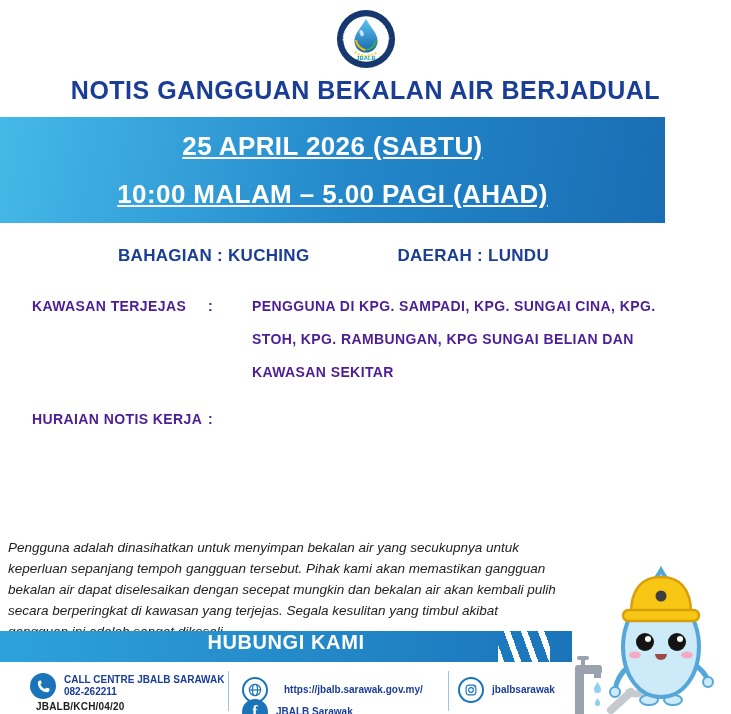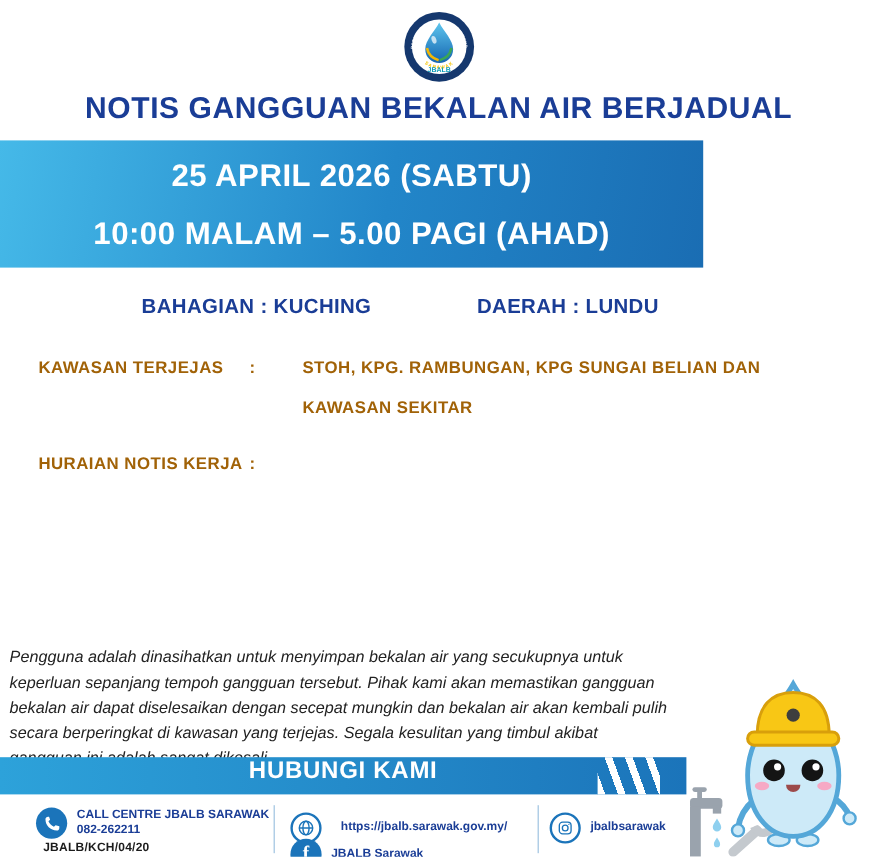--- a/index.html
+++ b/index.html
@@ -6,33 +6,34 @@
   body{
     width:731px;height:714px;position:relative;overflow:hidden;
     background:#ffffff;font-family:"Liberation Sans",sans-serif;
   }
   .logo-wrap{display:flex;justify-content:center;padding-top:8px;}
   .page-title{
     text-align:center;color:#1a3d96;font-size:25px;font-weight:bold;
     letter-spacing:0.5px;margin:6px 0 12px 0;
   }
   .date-banner{
-    width:586px;height:106px;
+    width:665px;height:106px;
     background:linear-gradient(100deg,#45b9e8 0%,#2286c9 55%,#1a6db3 100%);
     color:#ffffff;text-align:center;font-weight:bold;font-size:26px;
     display:flex;flex-direction:column;justify-content:center;gap:17px;
     letter-spacing:0.4px;
+    text-decoration:underline;
   }
   .region-row{
     display:flex;color:#1a3d96;font-weight:bold;font-size:17px;
     margin-top:23px;letter-spacing:0.3px;
   }
   .region-row .bahagian{margin-left:118px;}
   .region-row .daerah{margin-left:88px;}
-  .details{margin-top:24px;padding:0 36px 0 32px;color:#a16207;font-weight:bold;font-size:14px;letter-spacing:0.4px;}
+  .details{margin-top:24px;padding:0 36px 0 32px;color:#4c1d95;font-weight:bold;font-size:14px;letter-spacing:0.4px;}
   .detail-row{display:grid;grid-template-columns:176px 44px 1fr;margin-bottom:14px;}
   .detail-label,.detail-colon{line-height:33px;}
   .detail-lines div{line-height:33px;white-space:nowrap;}
   .disclaimer{
     position:absolute;left:8px;top:538px;width:552px;
     font-style:italic;color:#222222;font-size:13.5px;line-height:1.55;
   }
   .contact-banner{
     position:absolute;left:0;top:631px;width:572px;height:31px;
     background:linear-gradient(90deg,#2da2da 0%,#1b74ba 100%);
@@ -97,20 +98,21 @@
 <div class="region-row">
   <span class="bahagian">BAHAGIAN : KUCHING</span>
   <span class="daerah">DAERAH : LUNDU</span>
 </div>
 
 <div class="details">
   <div class="detail-row">
     <div class="detail-label">KAWASAN TERJEJAS</div>
     <div class="detail-colon">:</div>
     <div class="detail-lines">
+      <div>PENGGUNA DI KPG. SAMPADI, KPG. SUNGAI CINA, KPG.</div>
       <div>STOH, KPG. RAMBUNGAN, KPG SUNGAI BELIAN DAN</div>
       <div>KAWASAN  SEKITAR</div>
     </div>
   </div>
   <div class="detail-row">
     <div class="detail-label">HURAIAN NOTIS KERJA</div>
     <div class="detail-colon">:</div>
   </div>
 </div>
 

